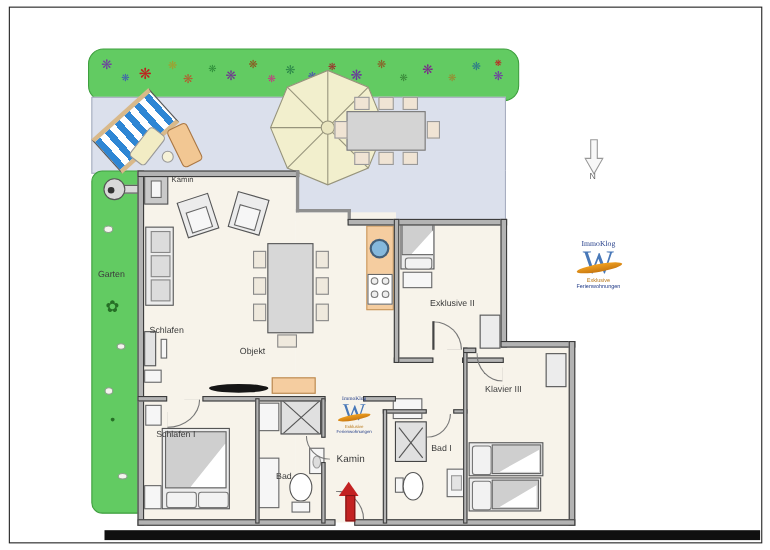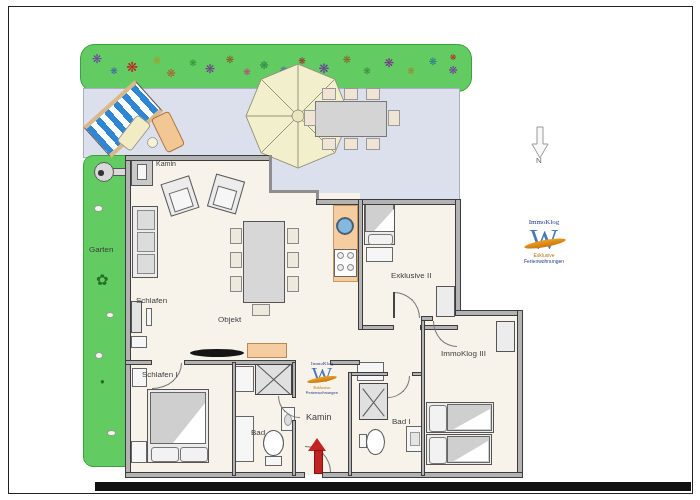--- a/index.html
+++ b/index.html
@@ -273,25 +273,25 @@
   <div class="leaf" style="left:393px;top:292px;width:2px;height:26px;"></div>
   <div class="door" style="left:152px;top:363px;width:30px;height:26px;border-bottom:1px solid #777;border-right:1px solid #777;border-bottom-right-radius:100%;"></div>
   <div class="door" style="left:278px;top:396px;width:22px;height:22px;border-bottom:1px solid #777;border-left:1px solid #777;border-bottom-left-radius:100%;"></div>
   <div class="door" style="left:305px;top:446px;width:26px;height:26px;border-top:1px solid #777;border-right:1px solid #777;border-top-right-radius:100%;"></div>
   <div class="door" style="left:433px;top:321px;width:24px;height:26px;border-bottom:1px solid #777;border-left:1px solid #777;border-bottom-left-radius:100%;"></div>
   <div class="door" style="left:388px;top:376px;width:22px;height:22px;border-bottom:1px solid #777;border-right:1px solid #777;border-bottom-right-radius:100%;"></div>
 
   <div class="rlabel small" style="left:156px;top:160px;">Kamin</div>
   <div class="rlabel" style="left:136px;top:296px;">Schlafen</div>
   <div class="rlabel" style="left:218px;top:315px;">Objekt</div>
-  <div class="rlabel" style="left:142px;top:370px;">Schlafen I</div>
+  <div class="rlabel" style="left:142px;top:390px;">Schlafen I</div>
   <div class="rlabel" style="left:391px;top:271px;">Exklusive II</div>
-  <div class="rlabel" style="left:441px;top:349px;">ImmoKlog III</div>
+  <div class="rlabel" style="left:441px;top:349px;">Klavier III</div>
   <div class="rlabel" style="left:251px;top:428px;">Bad</div>
-  <div class="rlabel" style="left:392px;top:417px;">Bad I</div>
+  <div class="rlabel" style="left:392px;top:403px;">Bad I</div>
   <div class="rlabel" style="left:306px;top:412px;font-size:9px;">Kamin</div>
 
   <div class="arrow-head" style="left:308px;top:438px;"></div>
   <div class="arrow-stem" style="left:314px;top:450px;width:7px;height:22px;"></div>
 
   <svg style="position:absolute;left:531px;top:126px;" width="18" height="34">
     <path d="M6 1 H12 V18 H17 L9 32 L1 18 H6 Z" fill="#f8f8f8" stroke="#999" stroke-width="1"></path>
   </svg>
   <div class="compass-n">N</div>
 

